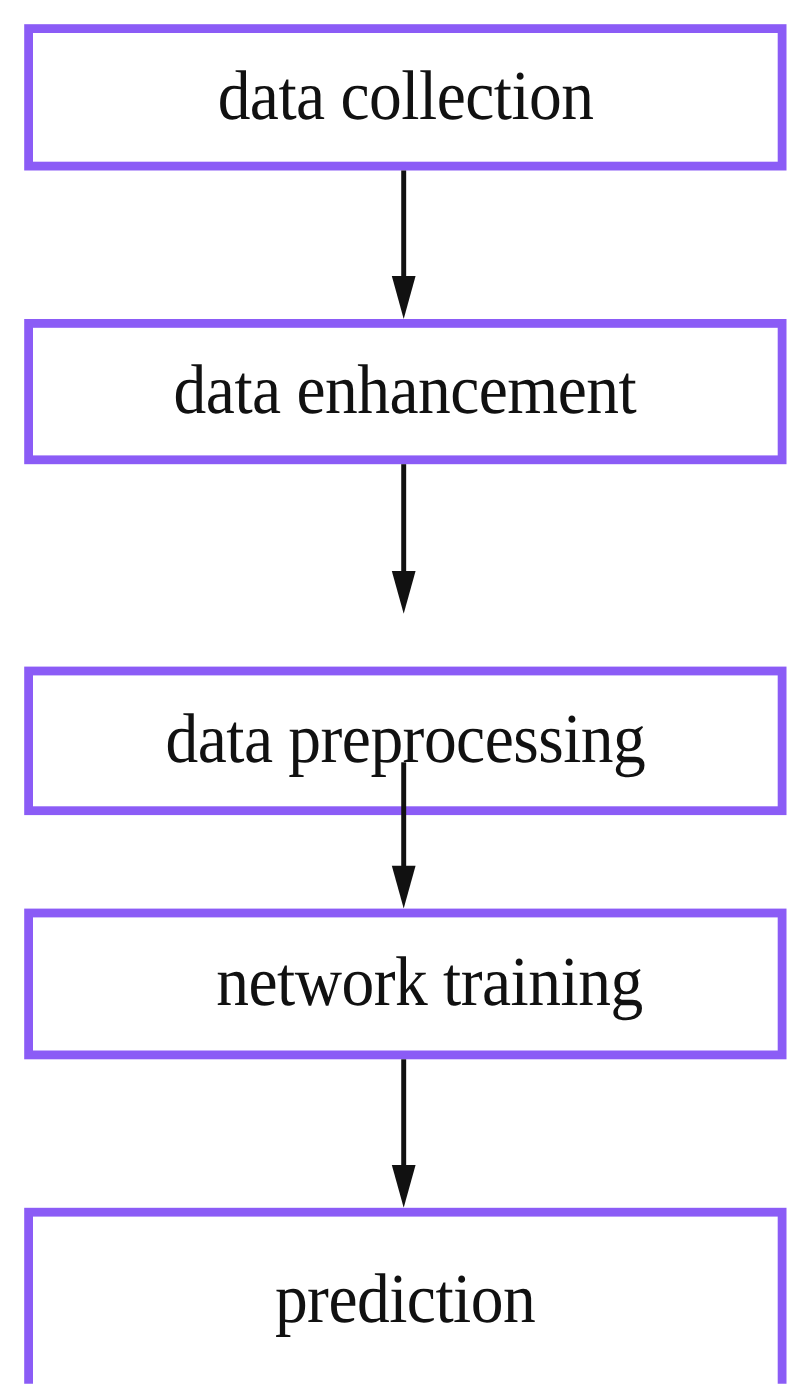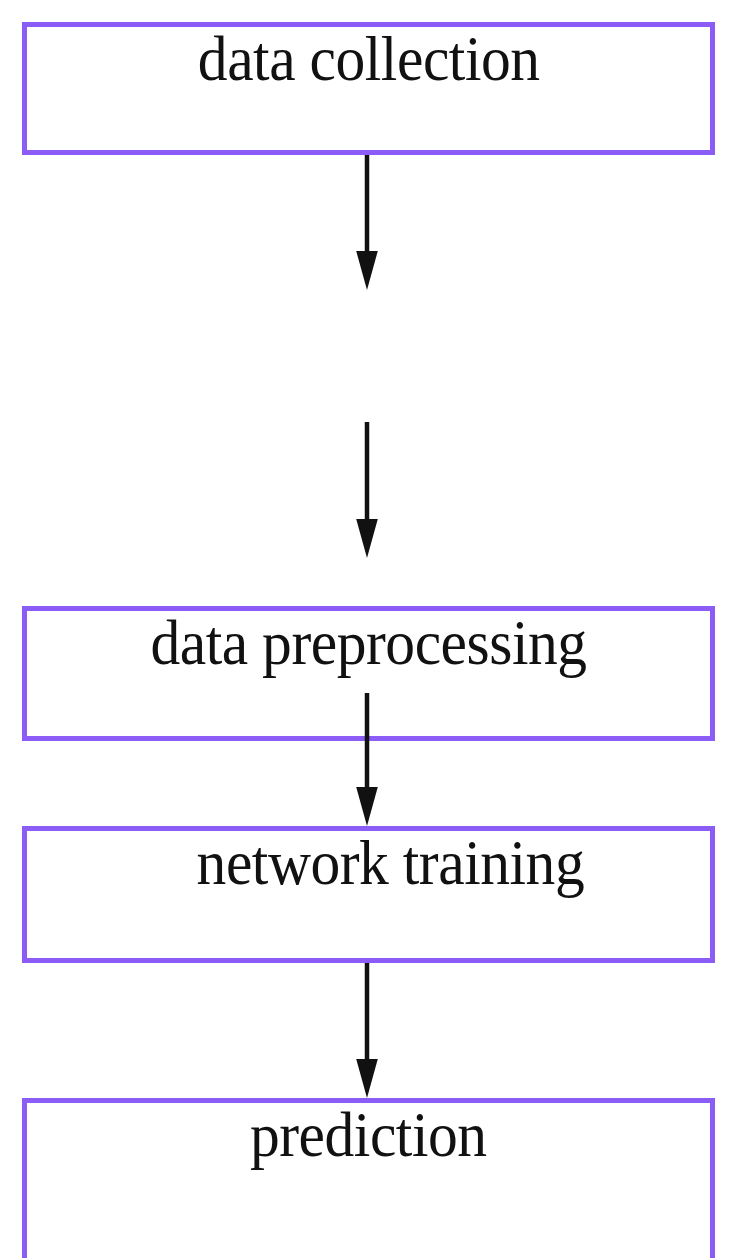--- a/index.html
+++ b/index.html
@@ -22,22 +22,23 @@
     width: 734px;
     height: 1258px;
   }
 
   .flow-node {
     position: absolute;
     left: 22px;
     width: 693px;
     box-sizing: border-box;
     background: #ffffff;
-    border: 5px solid #8b5cf6;
+    border: 8px solid #8b5cf6;
     display: flex;
+    align-items: center;
     justify-content: center;
   }
 
   .flow-node .node-label {
     font-family: "Liberation Serif", "DejaVu Serif", serif;
     font-size: 64px;
     line-height: 1;
     color: #111111;
     letter-spacing: -0.5px;
     white-space: nowrap;
@@ -72,20 +73,23 @@
 
   <div class="flow-node" id="node-0">
     <span class="node-label">data collection</span>
   </div>
 
   <svg class="flow-arrow" id="arrow-0" viewBox="0 0 28 135" preserveAspectRatio="none">
     <line x1="14" y1="0" x2="14" y2="102" stroke="#111111" stroke-width="4.5"></line>
     <polygon points="14,135 3.2,96 24.8,96" fill="#111111"></polygon>
   </svg>
 
+  <div class="flow-node" id="node-1">
+    <span class="node-label">data enhancement</span>
+  </div>
 
   <svg class="flow-arrow" id="arrow-1" viewBox="0 0 28 136" preserveAspectRatio="none">
     <line x1="14" y1="0" x2="14" y2="103" stroke="#111111" stroke-width="4.5"></line>
     <polygon points="14,136 3.2,97 24.8,97" fill="#111111"></polygon>
   </svg>
 
   <div class="flow-node" id="node-2">
     <span class="node-label">data preprocessing</span>
   </div>
 

